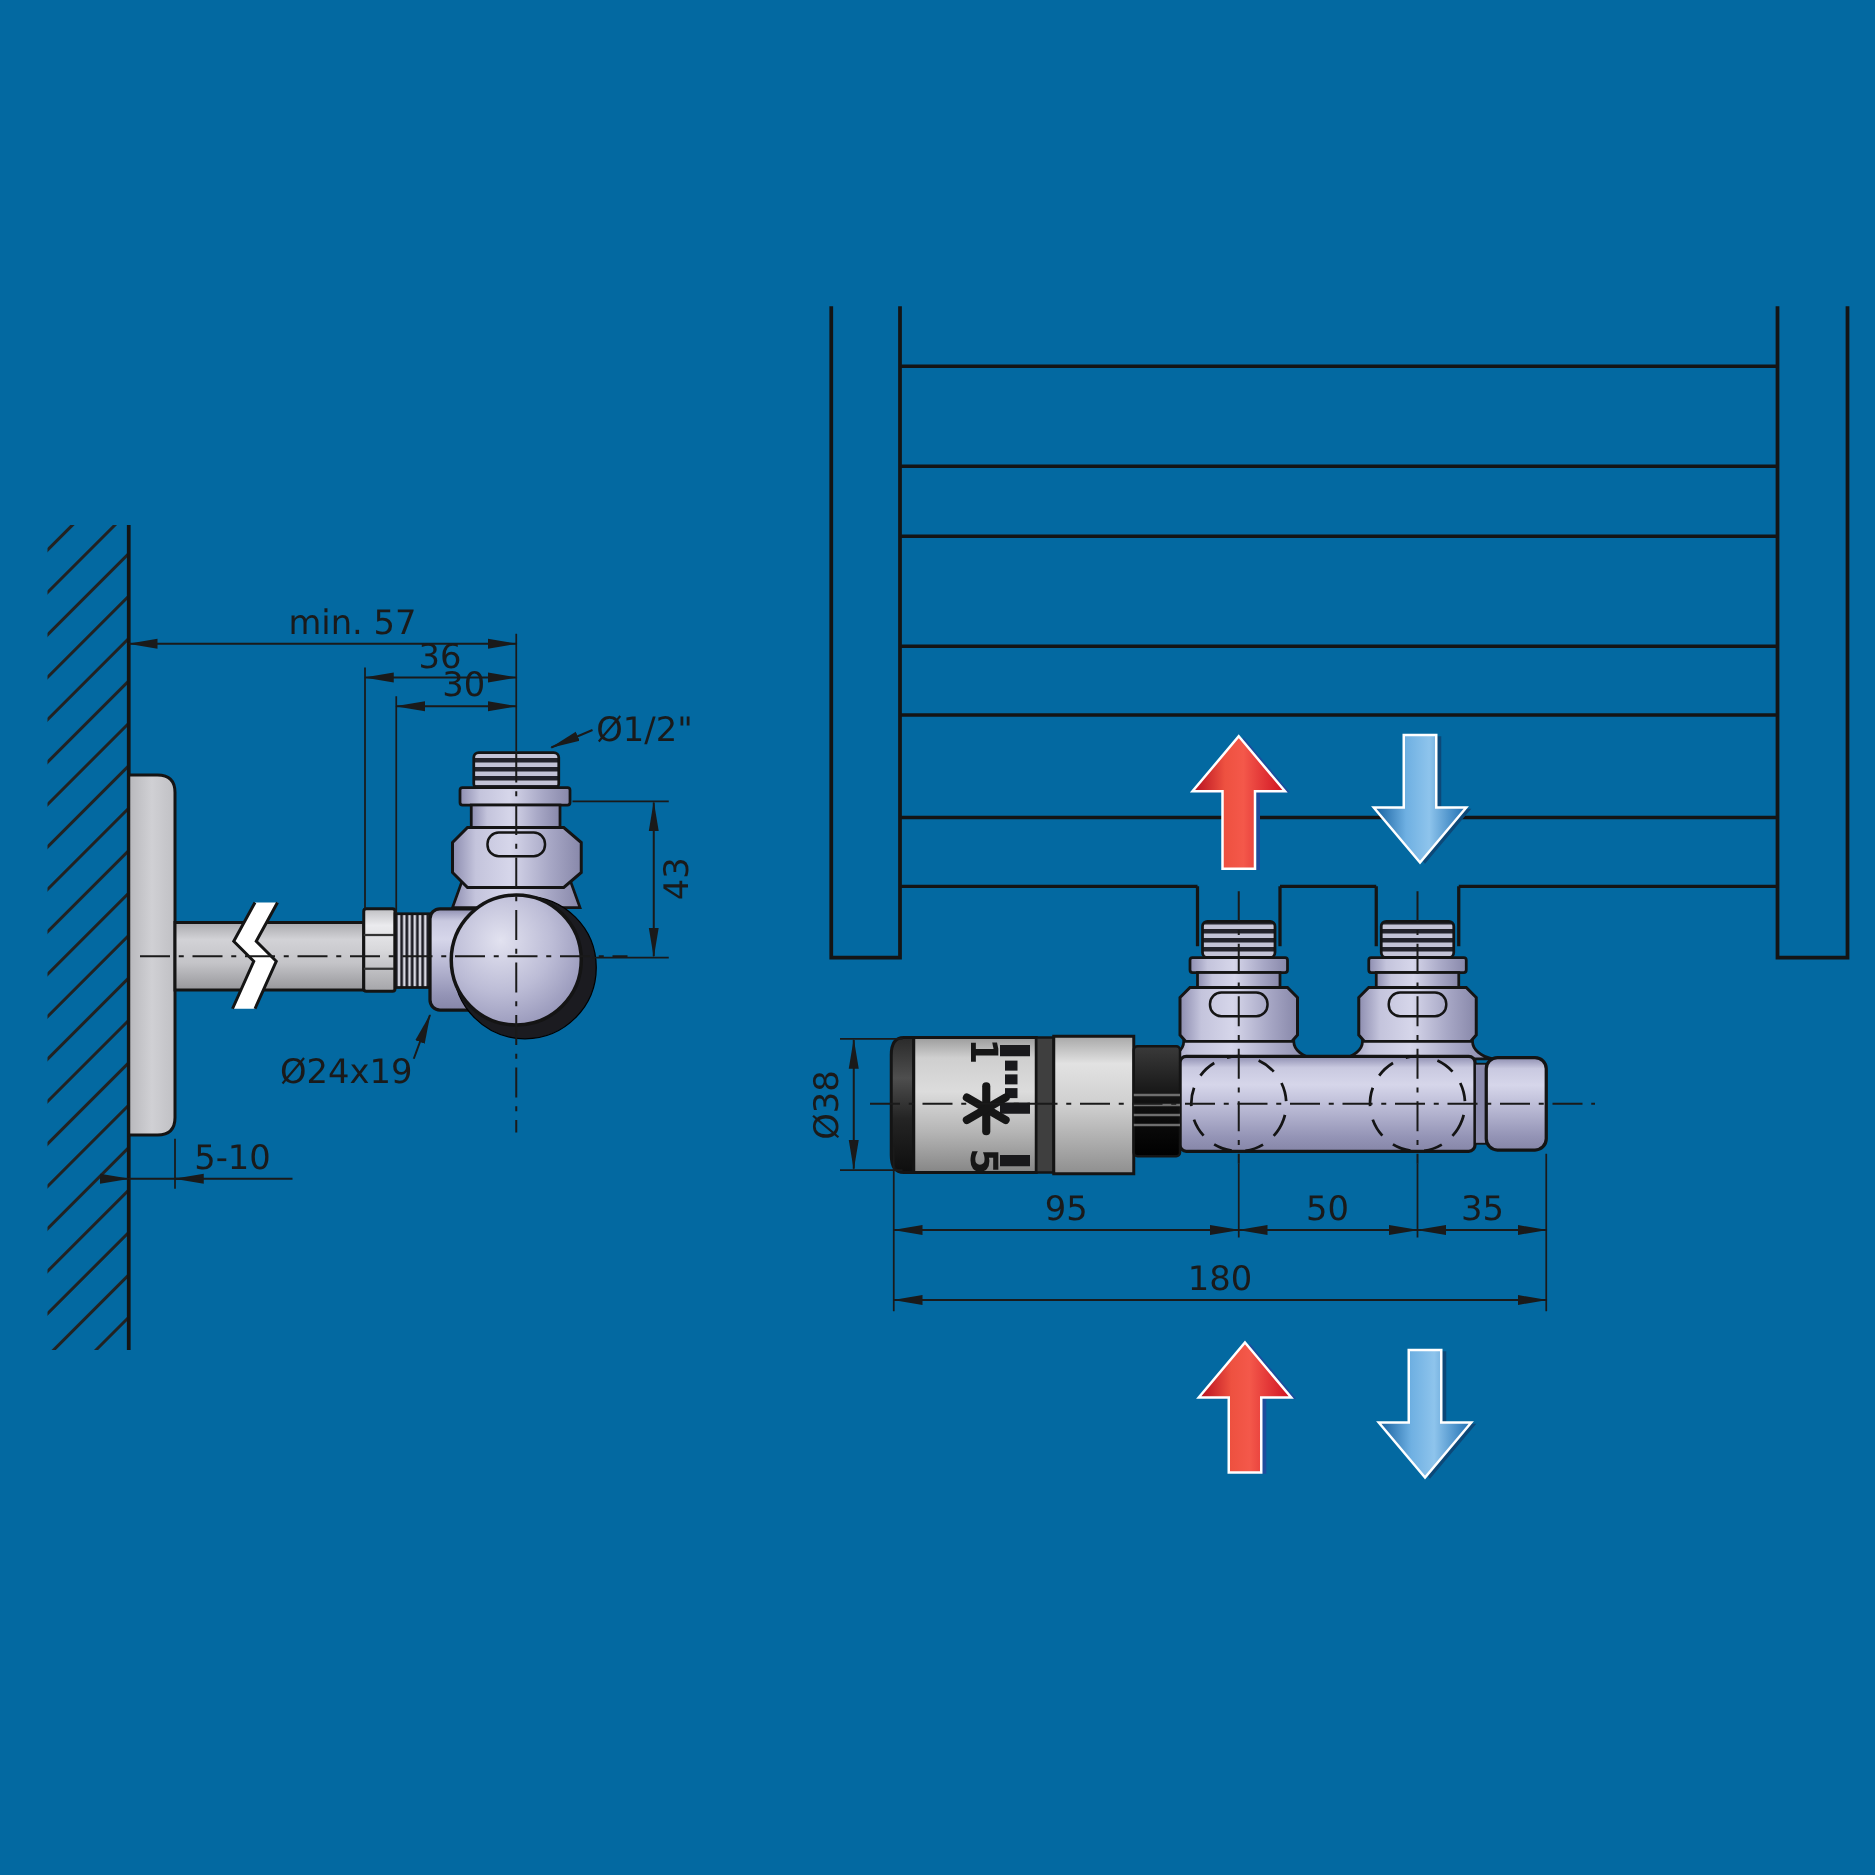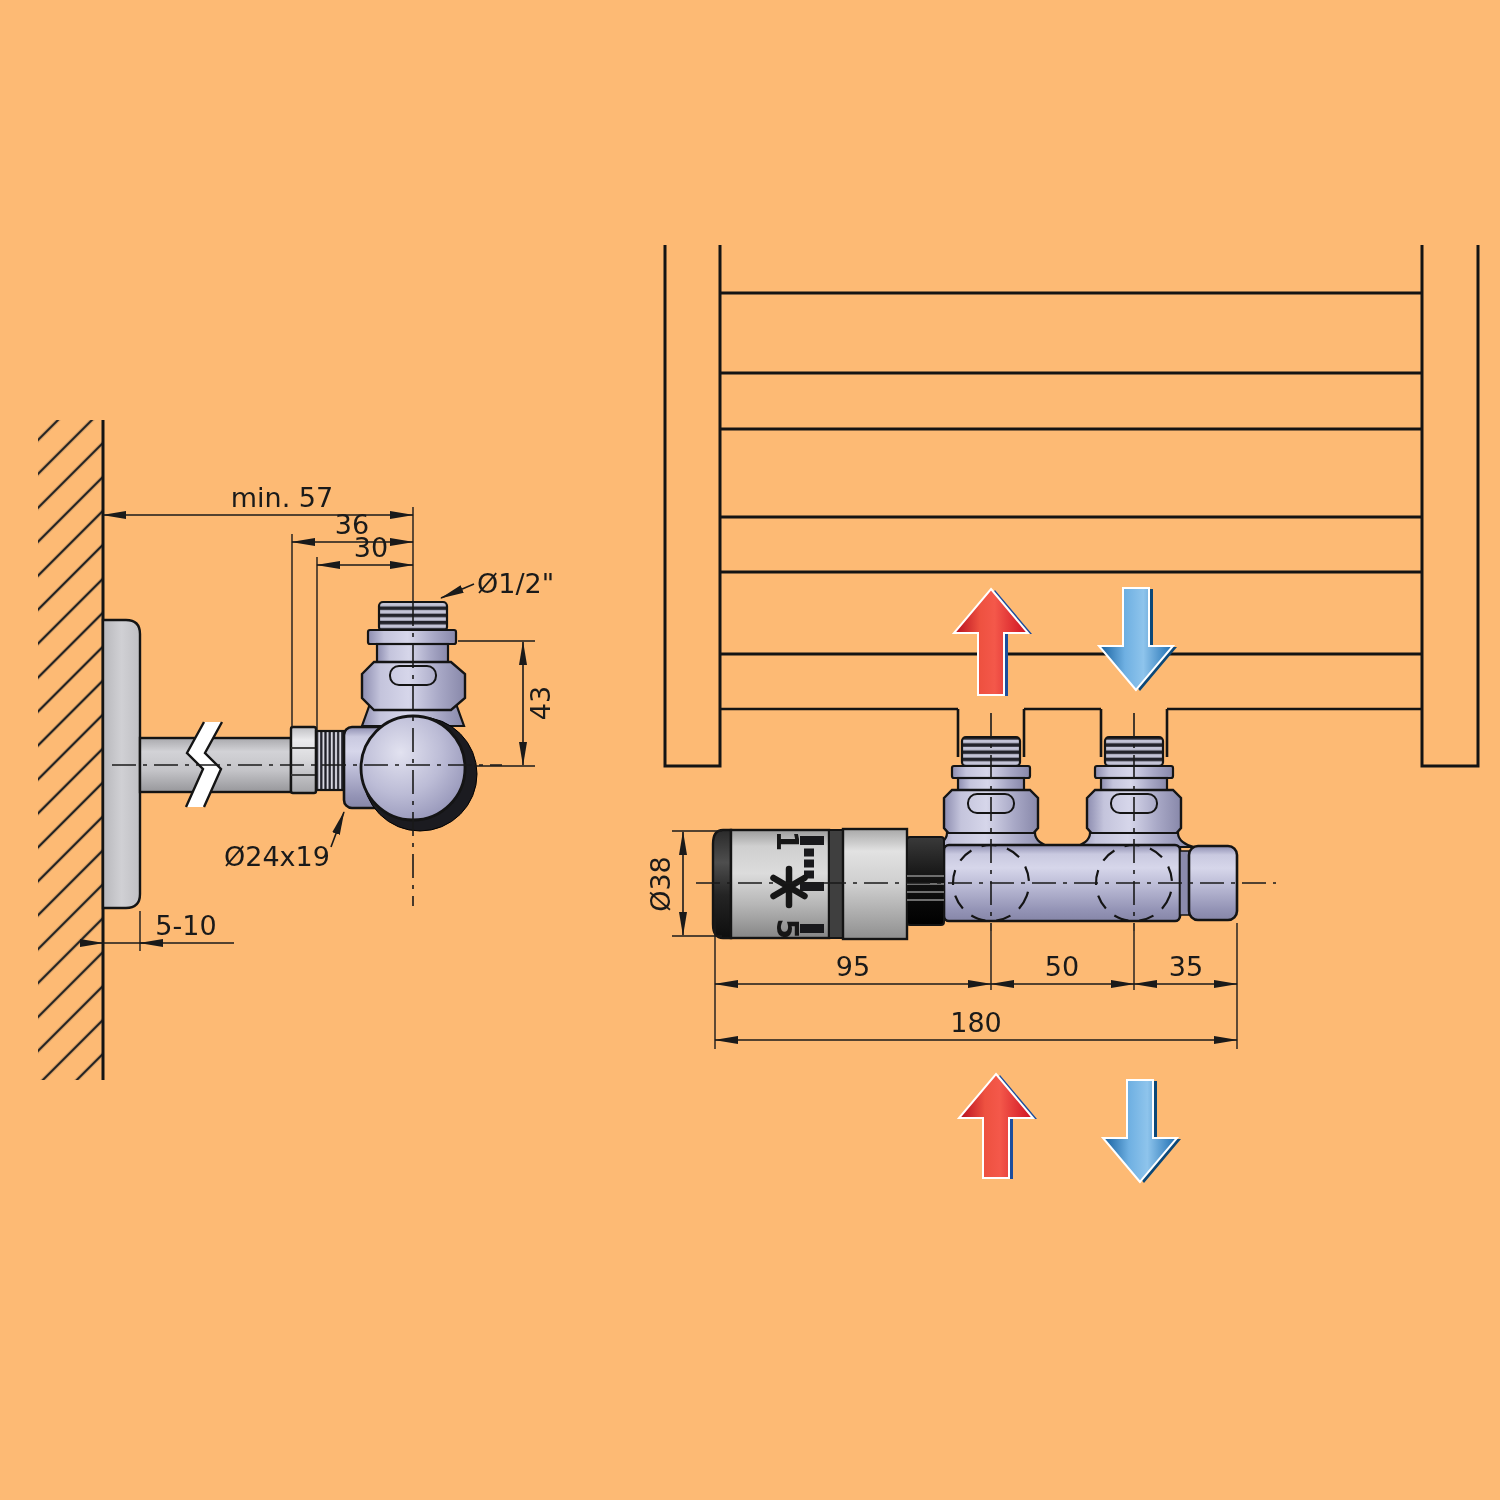--- a/index.html
+++ b/index.html
@@ -1,16 +1,16 @@
 <!DOCTYPE html>
 <html><head>
 <meta charset="utf-8">
 <style>
   html,body{margin:0;padding:0;background:#ffffff;}
-  .canvas{position:relative;width:1500px;height:1500px;background:#fdba74;overflow:hidden;}
+  .canvas{position:relative;width:1500px;height:1500px;background:#0369a1;overflow:hidden;}
   svg{display:block;}
   text{font-family:"DejaVu Sans","Liberation Sans",sans-serif;fill:#1a1a1a;font-size:27px;}
   text.rot{font-size:27px;}
   text.scale-digit{font-size:30px;font-weight:bold;fill:#161616;}
 </style>
 </head>
 <body>
 
 <div class="canvas">
 <svg width="1500" height="1500" viewBox="0 0 1500 1500">

